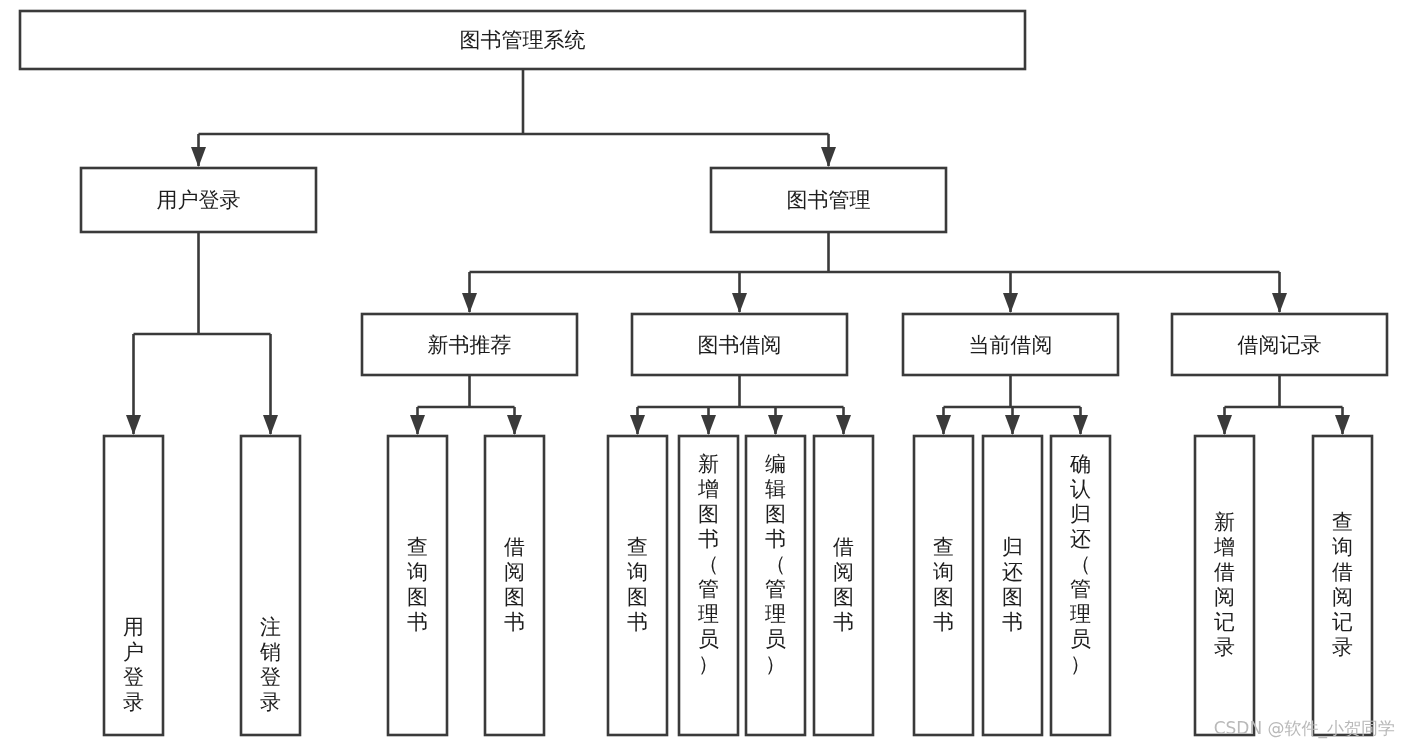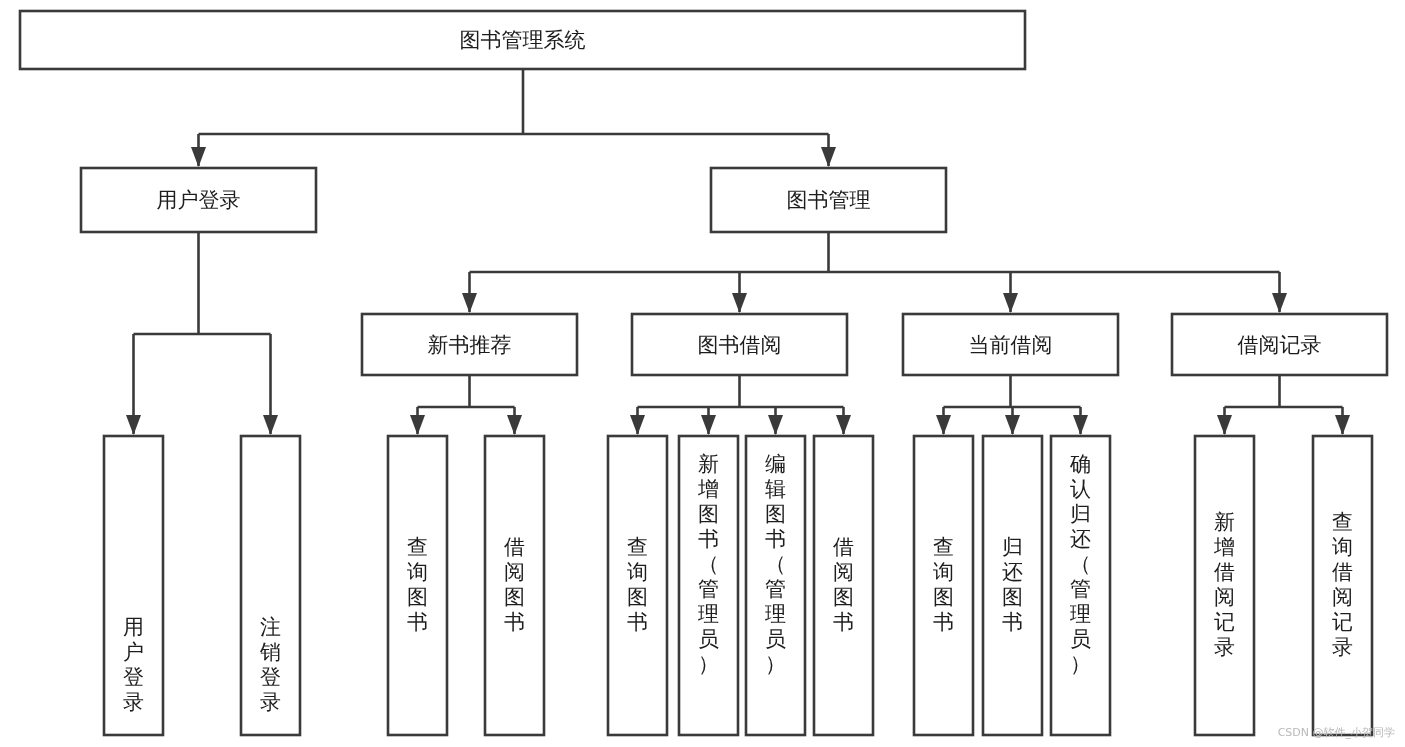--- a/index.html
+++ b/index.html
@@ -46,21 +46,21 @@
     font-size: 21px;
     fill: #1d1d1d;
     text-anchor: middle;
     dominant-baseline: middle;
   }
   .watermark-text {
     position: absolute;
     right: 10px;
     bottom: 7px;
     font-family: "DejaVu Sans", "Liberation Sans", sans-serif;
-    font-size: 11px;
+    font-size: 17px;
     color: #b9b9b9;
     white-space: nowrap;
     user-select: none;
     pointer-events: none;
   }
 </style>
 </head>
 <body>
 
 <div id="diagram-root">

